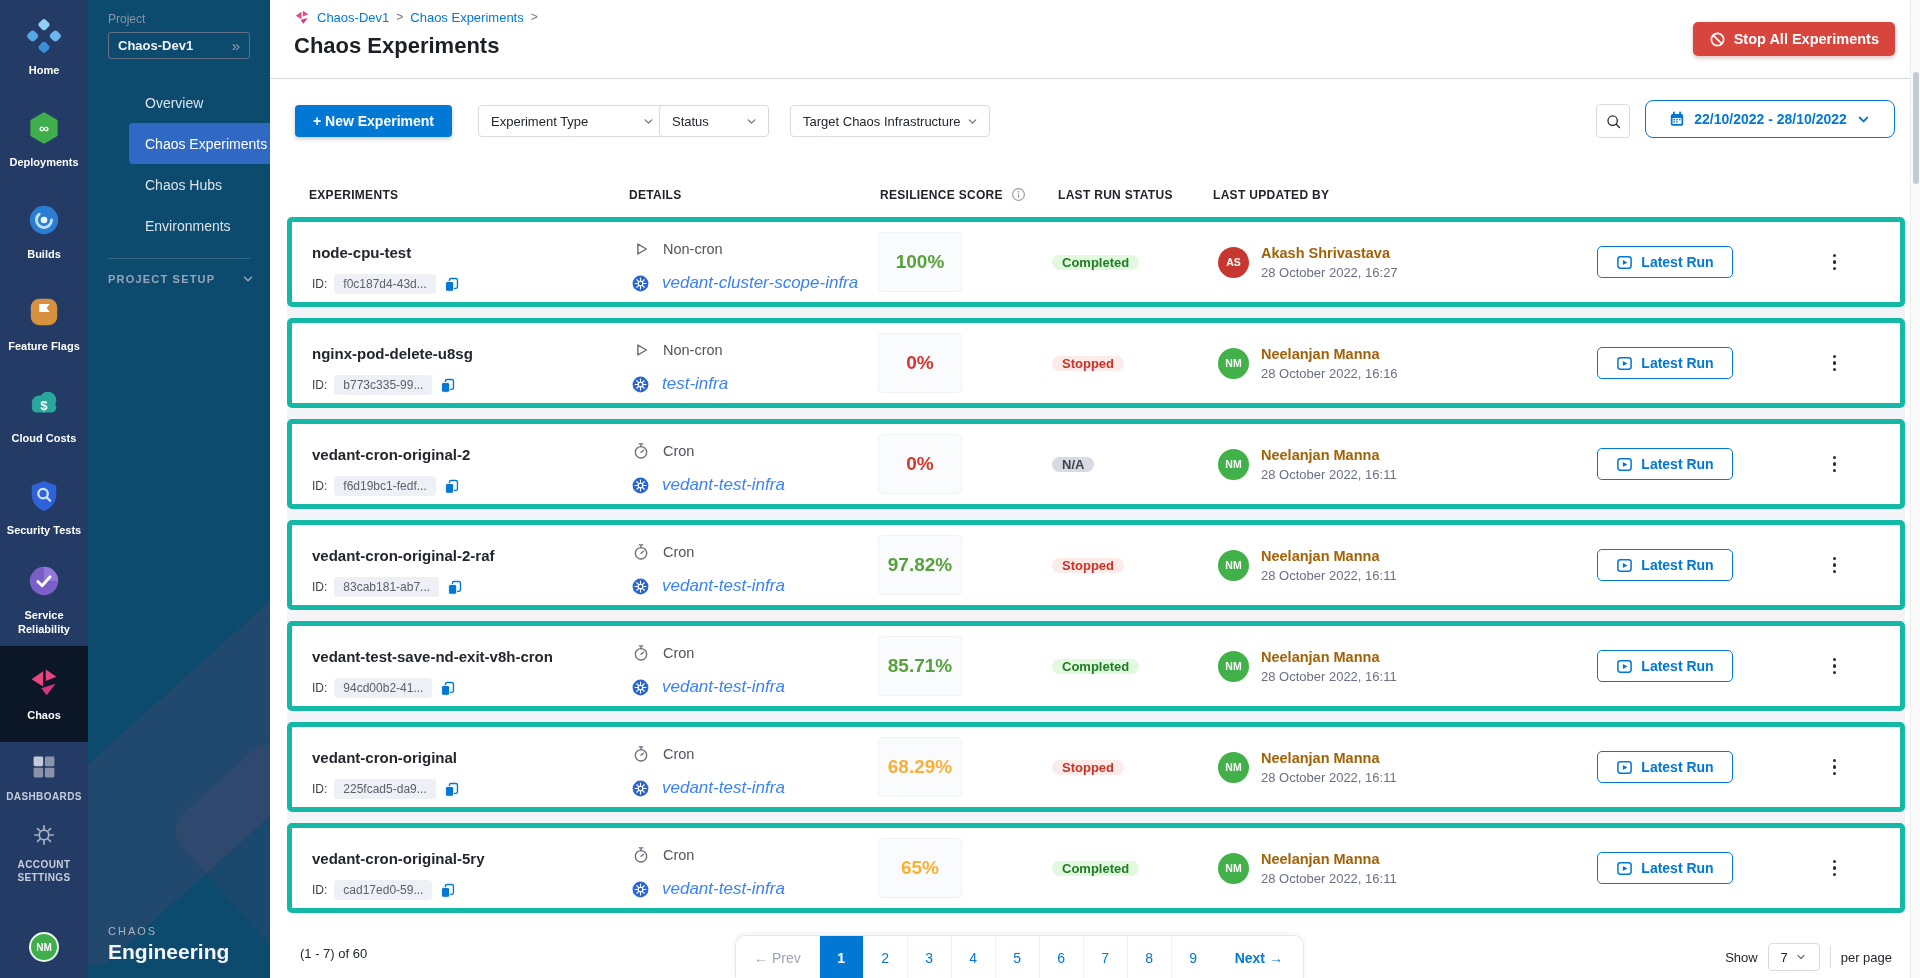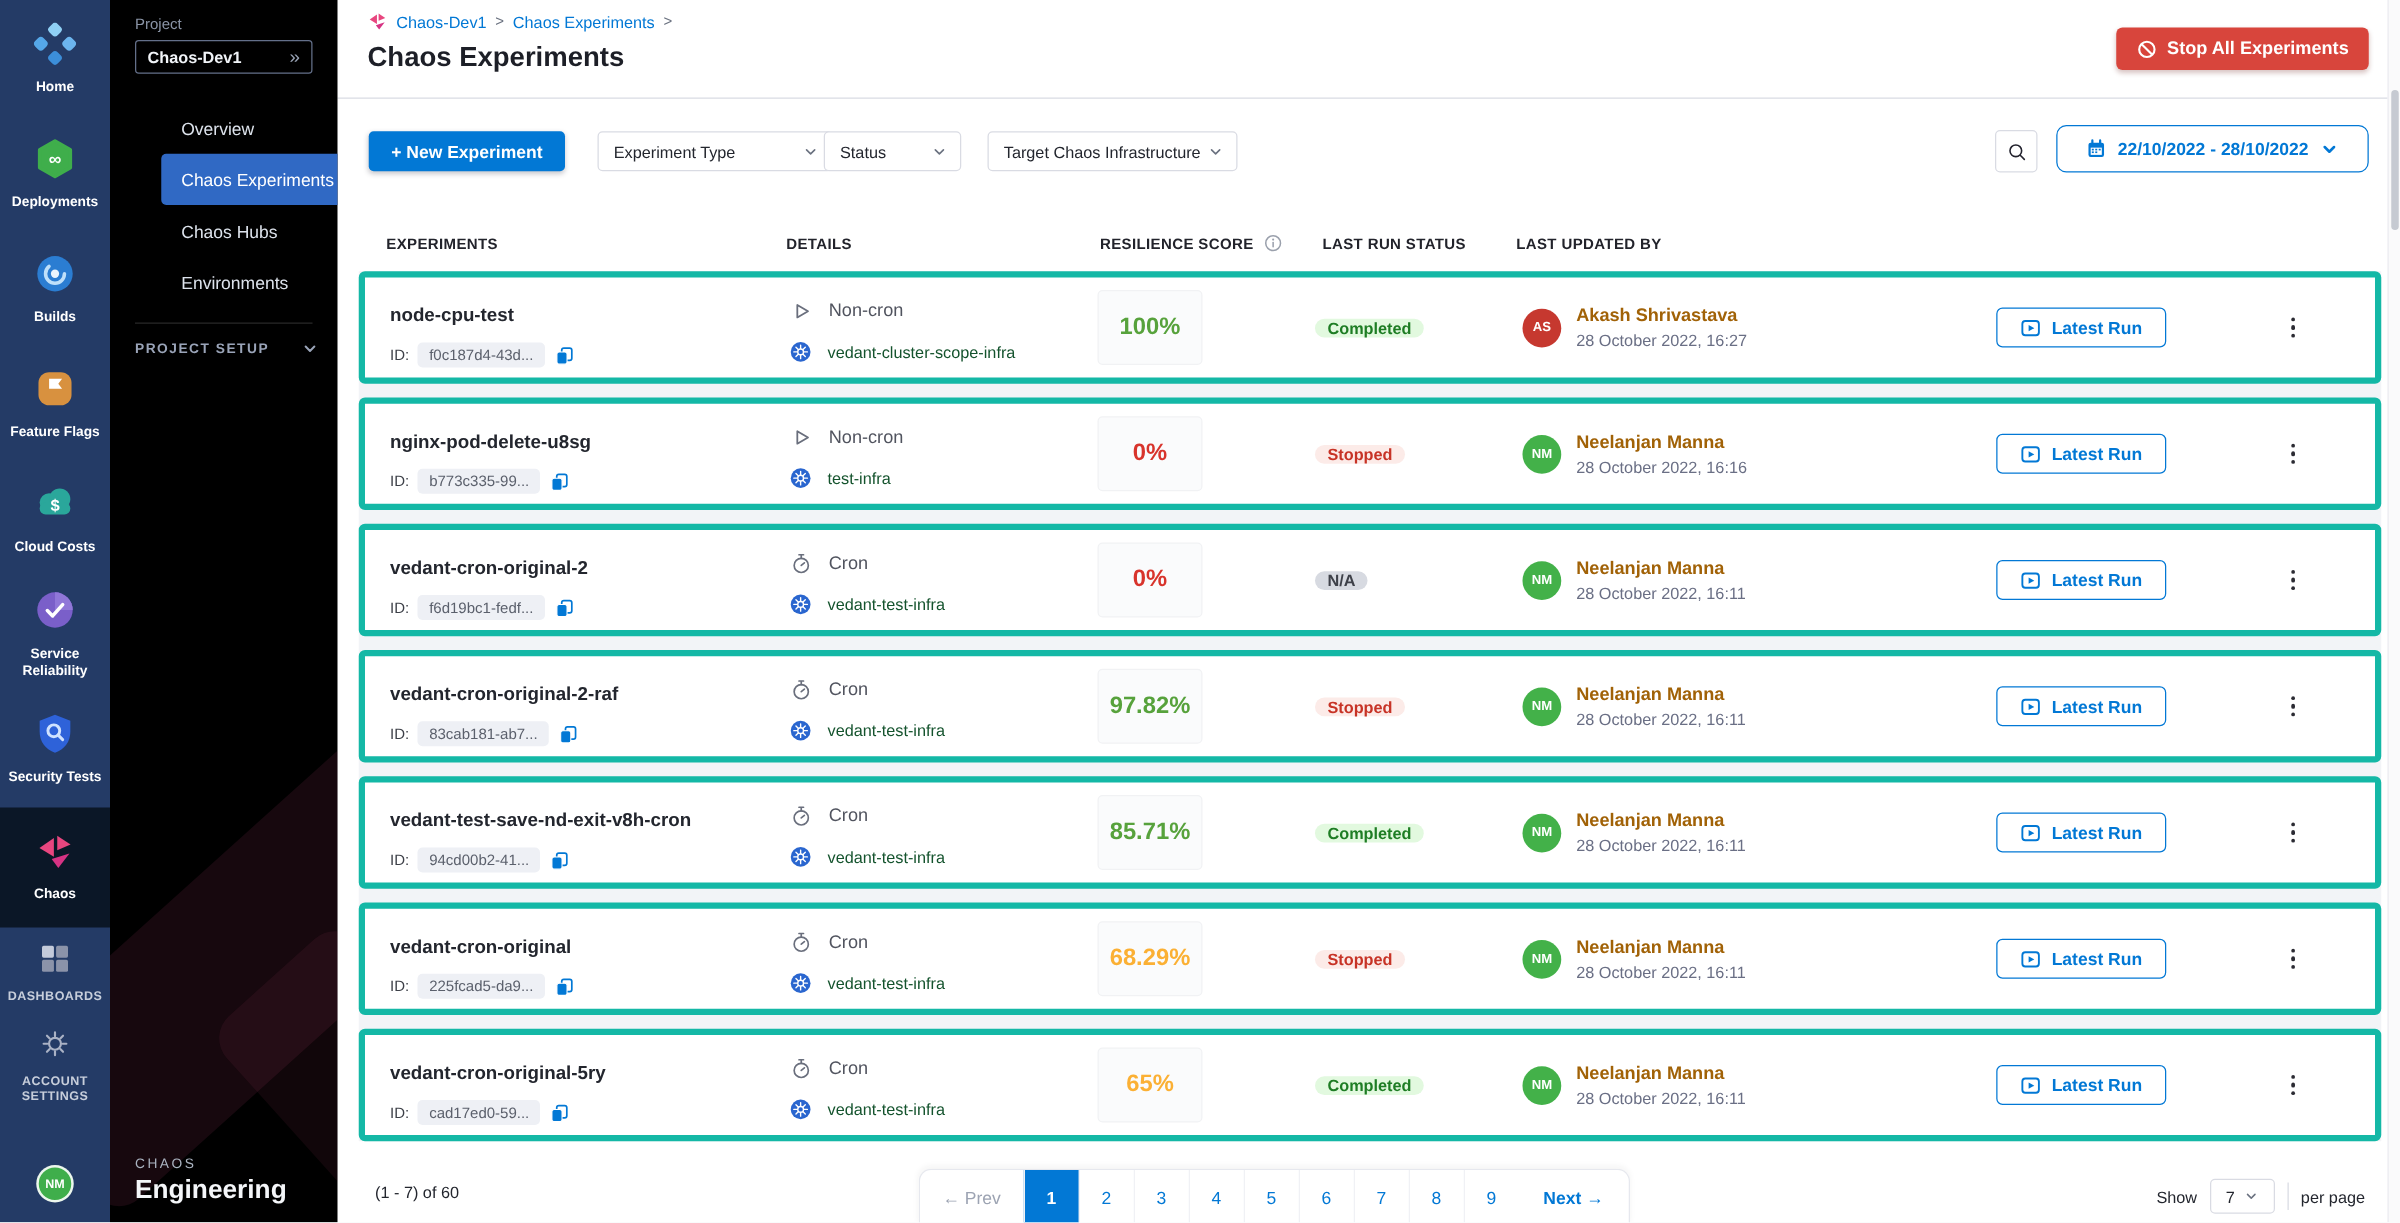--- a/index.html
+++ b/index.html
@@ -10,21 +10,21 @@
   
   .rail { position:absolute; left:0; top:0; width:88px; height:978px; background:#243b66; display:flex; flex-direction:column; align-items:center; z-index:5; }
   .rail-item { width:100%; height:92px; display:flex; flex-direction:column; justify-content:center; align-items:center; gap:7px; cursor:pointer; }
   .rail-item .lbl { font-size:11px; font-weight:700; color:#ffffff; text-align:center; line-height:1.25; padding:0 3px; }
   .rail-item.active-module { background:#0b1727; height:96px; }
   .rail-item.secondary { height:74px; }
   .rail-item.secondary .lbl { font-size:10px; font-weight:700; color:#c7cedb; letter-spacing:.4px; }
   .rail-avatar { margin-top:auto; margin-bottom:16px; width:30px; height:30px; border-radius:50%; background:#3fae4b; border:2px solid rgba(255,255,255,.9); color:#fff; font-size:10px; font-weight:700; display:flex; align-items:center; justify-content:center; cursor:pointer; }
 
   
-  .side { position:absolute; left:88px; top:0; width:182px; height:978px; background:#000000; z-index:4; overflow:hidden; }
+  .side { position:absolute; left:88px; top:0; width:182px; height:978px; background:#0c4a6e; z-index:4; overflow:hidden; }
   .side-art1 { position:absolute; width:560px; height:160px; background:rgba(186,62,112,.12); transform:rotate(-42deg); bottom:170px; left:-120px; border-radius:24px; }
   .side-art2 { position:absolute; width:420px; height:140px; background:rgba(186,62,112,.09); transform:rotate(48deg); bottom:-30px; left:60px; border-radius:24px; }
   .proj-label { position:absolute; left:20px; top:12px; font-size:12px; color:#8a94a6; }
   .proj-box { position:absolute; left:20px; top:32px; width:142px; height:27px; border:1px solid #64708a; border-radius:3px; display:flex; align-items:center; justify-content:space-between; padding:0 9px; cursor:pointer; background:transparent; }
   .proj-name { font-size:13px; font-weight:700; color:#f1f4f8; }
   .proj-collapse { font-size:15px; color:#98a2b4; line-height:1; }
   .side-nav { position:absolute; left:0; top:82px; width:100%;margin-left:24px; }
   .side-nav-item { height:41px; display:flex; align-items:center; padding-left:33px; font-size:14px; color:#dde3ec; cursor:pointer; }
   .side-nav-item.active { background:#3069c4; color:#fff; margin:0 6px 0 17px; padding-left:16px; border-radius:4px; }
   .side-divider { position:absolute; left:20px; right:20px; top:258px; border-top:1px solid rgba(255,255,255,.16); }
@@ -64,21 +64,21 @@
   .c-exp { padding:22px 0 0 20px; }
   .exp-name { font-size:15px; font-weight:700; color:#23262e; cursor:pointer; }
   .exp-id-row { margin-top:13px; display:flex; align-items:center; gap:7px; }
   .id-label { font-size:12px; color:#3d4048; }
   .id-pill { background:#eef0f5; border-radius:4px; padding:3px 9px; font-size:12px; color:#5b606c; }
   .copy { cursor:pointer; display:flex; }
   .c-details { padding-top:18px; }
   .det-row { display:flex; align-items:center; gap:13px; }
   .det-row + .det-row { margin-top:15px; }
   .det-type { font-size:14.5px; color:#51545f; }
-  .infra-link { font-size:13px; color:#14532d; cursor:pointer; text-decoration:none; }
+  .infra-link { font-size:17px; color:#3b82f6; cursor:pointer; text-decoration:none;font-style:italic; }
   .c-score { display:flex; align-items:center; }
   .score-box { width:84px; height:60px; background:#fafbfc; border:1px solid #f1f2f4; border-radius:4px; display:flex; align-items:center; justify-content:center; font-size:19px; font-weight:700; }
   .score-box.green { color:#57a23c; } .score-box.red { color:#d8342c; } .score-box.orange { color:#fbb034; }
   .c-status { display:flex; align-items:center; }
   .badge { font-size:13px; font-weight:700; border-radius:12px; padding:0 10px; }
   .badge.completed { background:#e2f9df; color:#1e7d24; }
   .badge.stopped { background:#fcebe8; color:#c73326; }
   .badge.na { background:#d7dae1; color:#3e4149; }
   .c-user { display:flex; align-items:center; gap:12px; }
   .avatar { width:31px; height:31px; border-radius:50%; color:#fff; font-size:10.5px; font-weight:700; display:flex; align-items:center; justify-content:center; flex:none; }
@@ -165,36 +165,36 @@
               <rect x="5" y="17" width="26" height="10" rx="5"></rect>
             </g>
             <text x="18" y="24.5" font-size="14" font-weight="bold" fill="#fff" text-anchor="middle">$</text>
           </svg>
       </span>
       <span class="lbl">Cloud Costs</span>
     </div>
     <div class="rail-item">
       <span>
         <svg width="34" height="34" viewBox="0 0 36 36">
+            <path d="M18 2 L31 7 V16 C31 25 26 31 18 34 C10 31 5 25 5 16 V7 Z" fill="#2e62d9"></path>
+            <circle cx="17" cy="15.5" r="5" fill="none" stroke="#cfe2ff" stroke-width="2.5"></circle>
+            <line x1="20.7" y1="19.2" x2="24.5" y2="23" stroke="#cfe2ff" stroke-width="2.5" stroke-linecap="round"></line>
+          </svg>
+      </span>
+      <span class="lbl">Security Tests</span>
+    </div>
+    <div class="rail-item">
+      <span>
+        <svg width="34" height="34" viewBox="0 0 36 36">
             <circle cx="18" cy="18" r="15" fill="#7a5fc9"></circle>
             <path d="M18 3 A15 15 0 0 1 33 18 L18 18 Z" fill="#9077d8"></path>
             <path d="M11.5 18.5 l4.5 4.5 8.5 -9.5" stroke="#fff" stroke-width="3" fill="none" stroke-linecap="round" stroke-linejoin="round"></path>
           </svg>
       </span>
       <span class="lbl">Service Reliability</span>
-    </div>
-    <div class="rail-item">
-      <span>
-        <svg width="34" height="34" viewBox="0 0 36 36">
-            <path d="M18 2 L31 7 V16 C31 25 26 31 18 34 C10 31 5 25 5 16 V7 Z" fill="#2e62d9"></path>
-            <circle cx="17" cy="15.5" r="5" fill="none" stroke="#cfe2ff" stroke-width="2.5"></circle>
-            <line x1="20.7" y1="19.2" x2="24.5" y2="23" stroke="#cfe2ff" stroke-width="2.5" stroke-linecap="round"></line>
-          </svg>
-      </span>
-      <span class="lbl">Security Tests</span>
     </div>
     <div class="rail-item active-module">
       <span>
         <svg width="32" height="32" viewBox="0 0 36 36" fill="#e8467f">
             <path d="M4 15 L17 6 L17 23 Z"></path>
             <path d="M20 4 L32 12 L20 17 Z"></path>
             <path d="M15 25 L31 20 L21 33 Z" fill="#d63384"></path>
           </svg>
       </span>
       <span class="lbl">Chaos</span>

